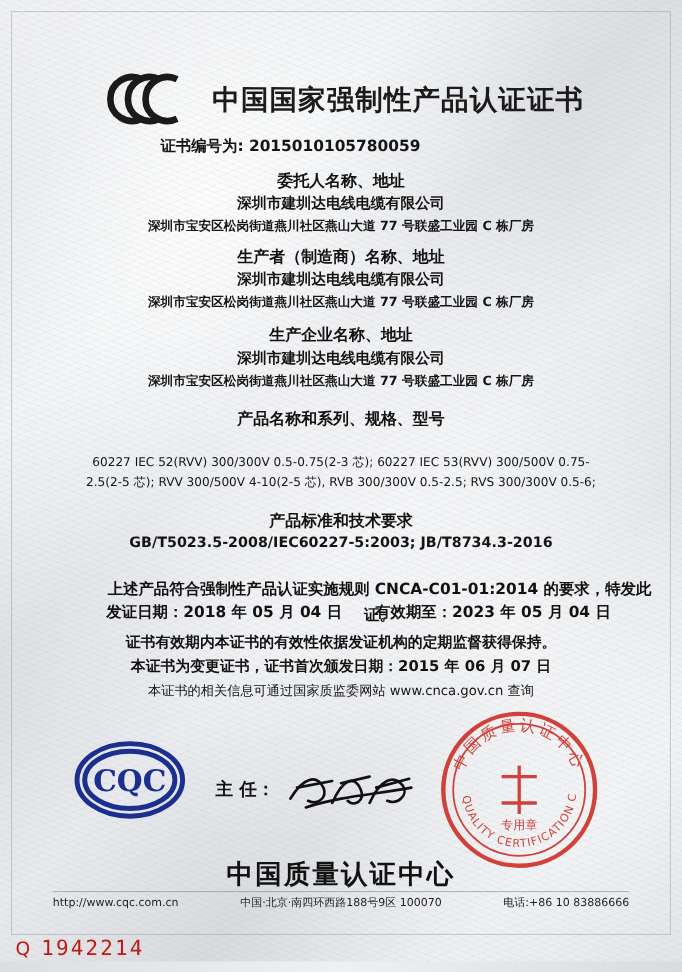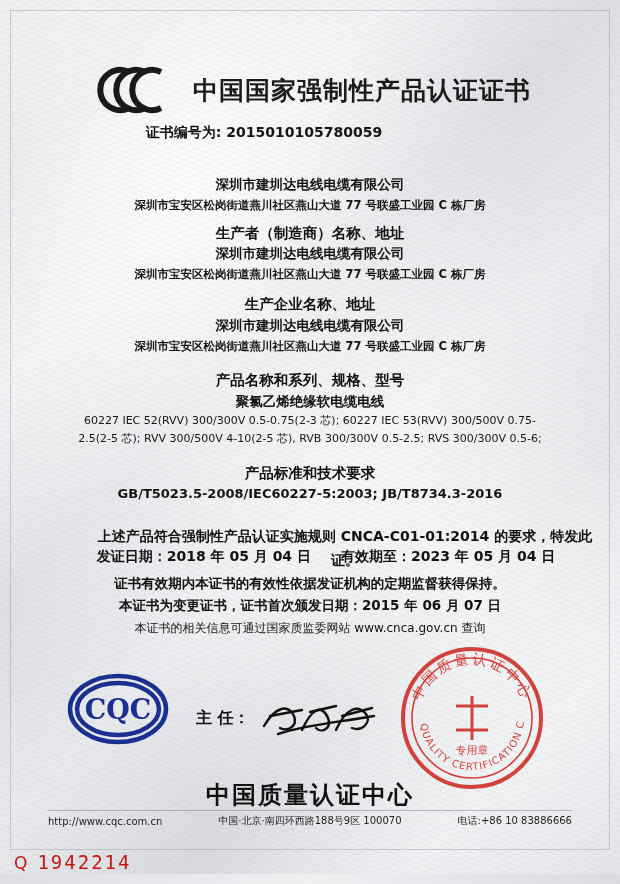--- a/index.html
+++ b/index.html
@@ -286,33 +286,33 @@
             <path d="M56 10 A20 20 0 1 0 56 46"></path>
             <path d="M72 10 A20 20 0 1 0 72 46"></path>
           </g>
         </svg>
       </div>
       <div class="header-title">中国国家强制性产品认证证书</div>
     </div>
 
     <div class="cert-no">证书编号为: 2015010105780059</div>
 
+    <div class="section-label s1-label">委托人名称、地址</div>
     <div class="section-line line-strong s1-l1">深圳市建圳达电线电缆有限公司</div>
     <div class="section-line line-normal s1-l2">深圳市宝安区松岗街道燕川社区燕山大道 77 号联盛工业园 C 栋厂房</div>
 
     <div class="section-label s2-label">生产者（制造商）名称、地址</div>
     <div class="section-line line-strong s2-l1">深圳市建圳达电线电缆有限公司</div>
     <div class="section-line line-normal s2-l2">深圳市宝安区松岗街道燕川社区燕山大道 77 号联盛工业园 C 栋厂房</div>
 
     <div class="section-label s3-label">生产企业名称、地址</div>
     <div class="section-line line-strong s3-l1">深圳市建圳达电线电缆有限公司</div>
     <div class="section-line line-normal s3-l2">深圳市宝安区松岗街道燕川社区燕山大道 77 号联盛工业园 C 栋厂房</div>
 
     <div class="section-label s4-label">产品名称和系列、规格、型号</div>
-    <div class="section-line line-strong s4-l1">聚氯乙烯绝缘软电缆电线</div>
     <div class="product-spec">60227 IEC 52(RVV) 300/300V 0.5-0.75(2-3 芯); 60227 IEC 53(RVV) 300/500V 0.75-2.5(2-5 芯); RVV 300/500V 4-10(2-5 芯), RVB 300/300V 0.5-2.5; RVS 300/300V 0.5-6;</div>
 
     <div class="section-label s5-label">产品标准和技术要求</div>
     <div class="section-line line-strong s5-l1">GB/T5023.5-2008/IEC60227-5:2003; JB/T8734.3-2016</div>
 
     <div class="rule-text">上述产品符合强制性产品认证实施规则 CNCA-C01-01:2014 的要求，特发此证。</div>
 
     <div class="dates-row">
       <div>
         <span>发证日期：</span><span>2018 年 05 月 04 日</span>

